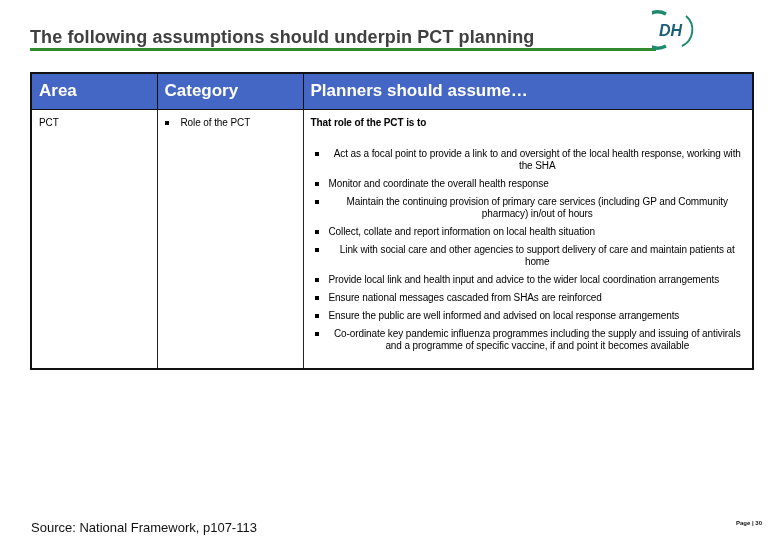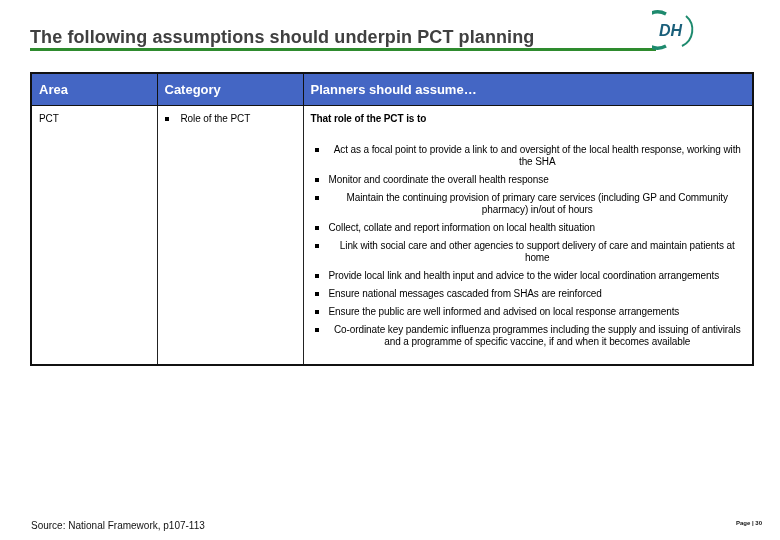--- a/index.html
+++ b/index.html
@@ -19,38 +19,38 @@
     .logo-text {
       position:absolute; left:44px; top:5px; font-style:italic; color:#1a5f7a;
       font-size:15px; line-height:16px; white-space:nowrap;
     }
     table.assump {
       position:absolute; left:30px; top:72px; width:722px;
       border-collapse:collapse; border:2px solid #111;
       table-layout:fixed;
     }
     table.assump th {
-      background:#4466c4; color:#fff; font-size:13px; font-weight:bold; text-align:left;
+      background:#4466c4; color:#fff; font-size:17px; font-weight:bold; text-align:left;
       padding:7px 6px 8px 7px; border:1px solid #111; height:16px;
     }
     table.assump td {
       vertical-align:top; font-size:10px; padding:7px 6px 5px 7px;
       border-left:1px solid #222; border-right:1px solid #222;
       height:246px; letter-spacing:-0.1px;
     }
     .bullet-row { display:flex; align-items:flex-start; }
     .bullet {
       width:4px; height:4px; background:#000; margin-top:4px; flex:0 0 4px; margin-right:12px;
     }
     ul.items { list-style:none; margin:4px 0 0 0; padding:0;text-align:center; }
     ul.items li { display:flex; align-items:flex-start; margin:0 0 6px 0; line-height:12px; }
     ul.items li .bullet { margin-left:4px; margin-right:10px; }
     .intro { line-height:12px; margin-bottom:19px;font-weight:bold; }
     .source {
-      position:absolute; left:31px; top:520px; font-size:10px; color:#111;
+      position:absolute; left:31px; top:520px; font-size:13px; color:#111;
     }
     .page {
       position:absolute; right:18px; top:520px; font-size:6px; font-weight:bold; color:#111;
     }
   </style>
 </head>
 <body>
 
 <div class="title">The following assumptions should underpin PCT planning</div>
 <div class="title-rule"></div>
@@ -115,21 +115,21 @@
           <li>
               <span class="bullet"></span>
               <span>Ensure national messages cascaded from SHAs are reinforced</span>
             </li>
           <li>
               <span class="bullet"></span>
               <span>Ensure the public are well informed  and advised on local response arrangements</span>
             </li>
           <li>
               <span class="bullet"></span>
-              <span>Co-ordinate key pandemic influenza programmes including the supply and issuing of antivirals and a programme of specific vaccine, if and when it becomes available</span>
+              <span>Co-ordinate key pandemic influenza programmes including the supply and issuing of antivirals and a programme of specific vaccine, if and point it becomes available</span>
             </li>
         </ul>
       </td>
     </tr>
   </tbody>
 </table>
 
 <div class="source">Source: National Framework, p107-113</div>
 <div class="page">Page | 30</div>
 

